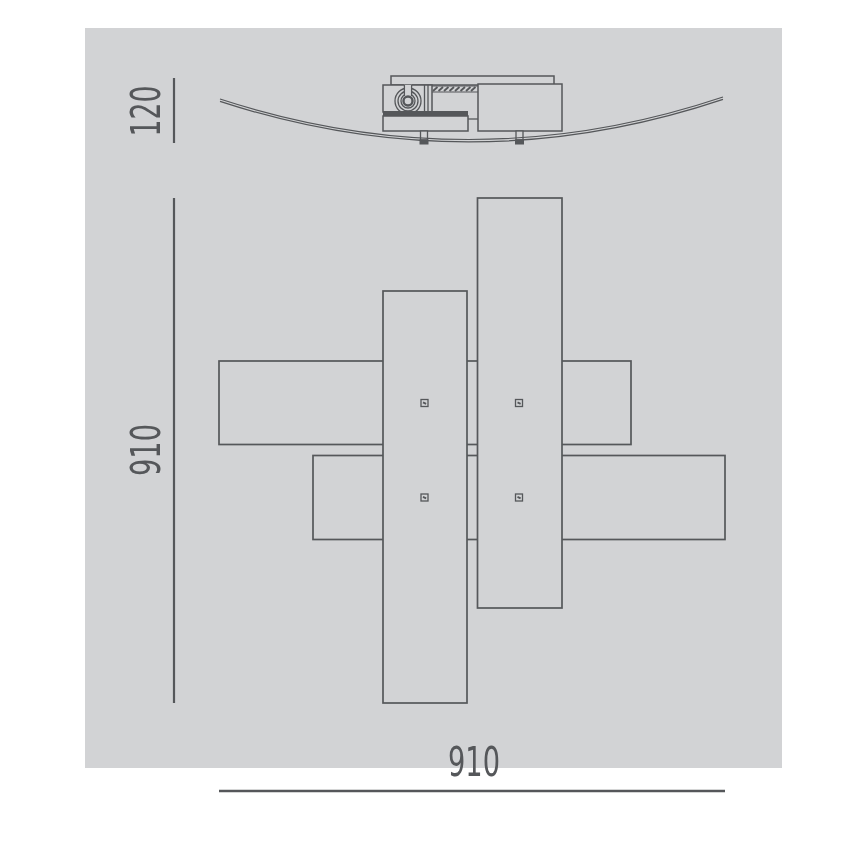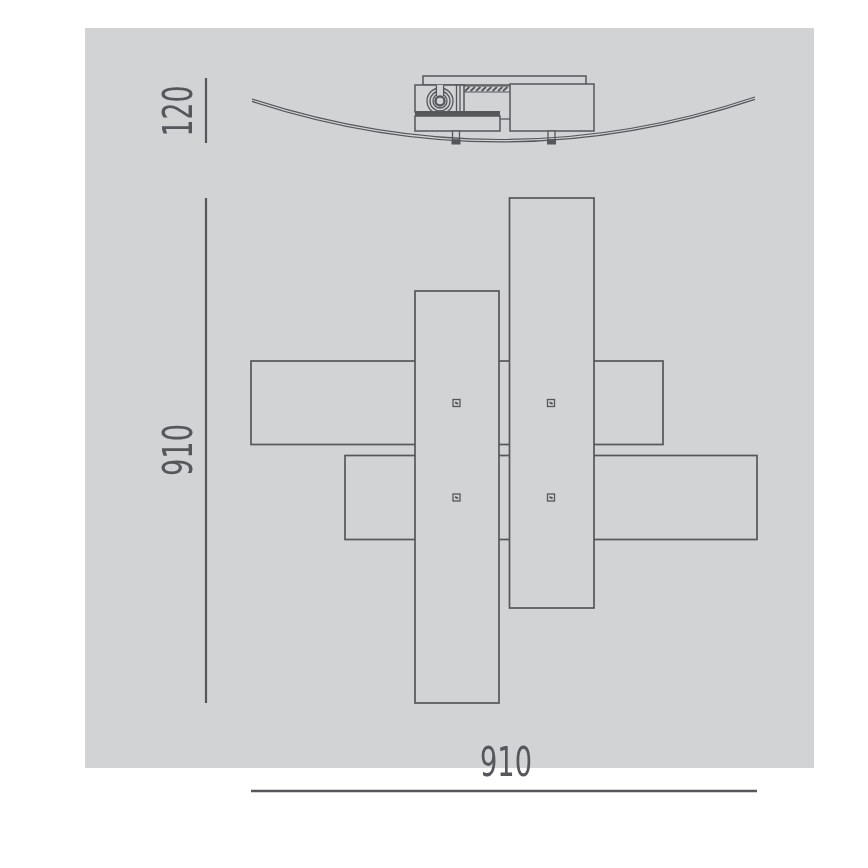--- a/index.html
+++ b/index.html
@@ -17,21 +17,20 @@
     height: 868px;
     background: var(--page-bg, #ffffff);
   }
   .canvas {
     position: absolute;
     left: 85px;
     top: 28px;
     width: 697px;
     height: 740px;
     background: var(--canvas-bg, #d2d3d5);
-    padding-left: 32px;
   }
   svg { display: block; }
   .ln   { stroke: var(--line, #55575a); fill: none; }
   .box  { stroke: var(--line, #55575a); fill: var(--canvas-bg, #d2d3d5); }
   .solid{ fill: var(--line, #55575a); stroke: none; }
   .dimtext {
     fill: var(--line, #55575a);
     font-family: "DejaVu Sans", sans-serif;
     font-size: 40px;
     font-weight: 400;

